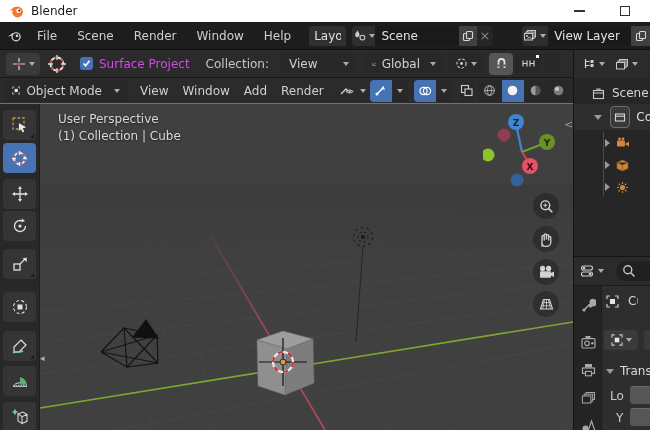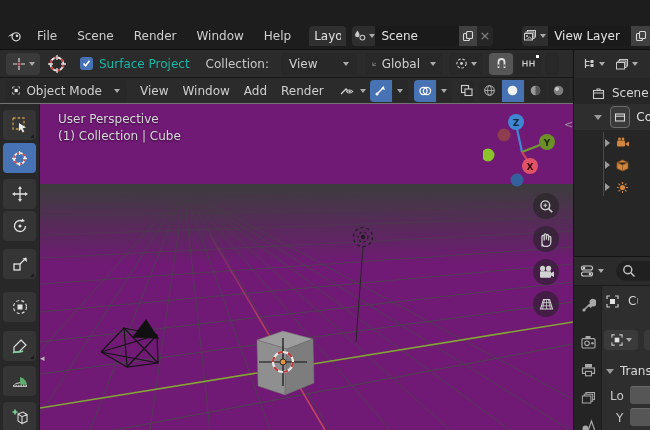--- a/index.html
+++ b/index.html
@@ -22,21 +22,21 @@
   .dd{background:#282828;border-radius:4px;height:22px;display:flex;align-items:center;box-sizing:border-box;}
   .txt{white-space:nowrap;}
   .clip{display:inline-block;overflow:hidden;white-space:nowrap;vertical-align:bottom;}
   
   .toolcol{left:0;top:104px;width:40px;height:326px;background:#282828;border-right:1px solid #1e1e1e;box-sizing:border-box;}
   .toolbtn{position:absolute;left:3px;width:33px;height:30px;border-radius:4px;background:#353535;
            display:flex;align-items:center;justify-content:center;}
   .toolbtn.active{background:#4772b3;}
   .subtri{position:absolute;right:2px;bottom:2px;width:0;height:0;border-left:4px solid transparent;border-bottom:4px solid #1c1c1c;}
   
-  .viewport{left:40px;top:104px;width:533px;height:326px;background:#701a75;overflow:hidden;}
+  .viewport{left:40px;top:104px;width:533px;height:326px;background:#404040;overflow:hidden;}
   .ovtext{position:absolute;color:#d9d9d9;text-shadow:0 1px 2px rgba(0,0,0,.55);}
   .navbtn{position:absolute;width:26px;height:26px;border-radius:13px;background:rgba(32,32,32,.55);
           display:flex;align-items:center;justify-content:center;}
   
   .rdivider{left:573px;top:50px;width:1px;height:380px;background:#141414;}
   .outliner{left:574px;top:78px;width:76px;height:178px;background:#262626;}
   .orow{position:absolute;left:0;width:76px;height:22px;display:flex;align-items:center;}
   .tri-d{width:0;height:0;border-left:4px solid transparent;border-right:4px solid transparent;border-top:5px solid #9a9a9a;}
   .tri-r{width:0;height:0;border-top:4px solid transparent;border-bottom:4px solid transparent;border-left:5px solid #9a9a9a;}
   .propshead{left:574px;top:256px;width:76px;height:30px;background:#2b2b2b;border-top:1px solid #141414;border-bottom:1px solid #1b1b1b;box-sizing:border-box;}
@@ -44,20 +44,36 @@
   .tabstrip{position:absolute;left:0;top:0;width:28px;height:144px;background:#242424;border-right:1px solid #1d1d1d;box-sizing:border-box;}
   .ptab{position:absolute;left:2px;width:24px;height:24px;display:flex;align-items:center;justify-content:center;border-radius:3px 0 0 3px;}
   .vfield{position:absolute;height:18px;border-radius:3px;background:#565656;border-top:1px solid #6a6a6a;box-sizing:border-box;}
   svg{display:block;}
 </style>
 </head>
 <body>
 
 <div id="app">
 
+  <div class="abs titlebar flexr">
+    <svg width="16" height="16" viewBox="0 0 16 16" style="margin-left:8px">
+      <path d="M1 8 L7 3.5 L7.6 6 Z" fill="#f5792a"></path>
+      <circle cx="9.6" cy="9" r="5.4" fill="#f5792a"></circle>
+      <circle cx="10.6" cy="7.8" r="2.3" fill="#ffffff"></circle>
+      <circle cx="11.2" cy="7.4" r="1" fill="#1a1a1a"></circle>
+    </svg>
+    <span class="txt" style="margin-left:7px;font-size:12px">Blender</span>
+    <div style="flex:1"></div>
+    <div class="winbtn">
+        <div style="width:11px;height:1.5px;background:#333"></div>
+      </div>
+    <div class="winbtn" style="margin-left:12px;margin-right:8px">
+        <div style="width:10px;height:10px;border:1.2px solid #333;box-sizing:border-box"></div>
+      </div>
+  </div>
 
   <div class="abs topbar flexr">
     <svg width="22" height="16" viewBox="0 0 22 16" style="margin-left:6px">
       <path d="M2 9 L9 4 L9.6 6.8 Z" fill="#d8d8d8"></path>
       <circle cx="13" cy="9" r="5.2" fill="none" stroke="#d8d8d8" stroke-width="1.6"></circle>
       <circle cx="14.2" cy="7.8" r="1.7" fill="#d8d8d8"></circle>
     </svg>
     <span class="mi" style="margin-left:4px">File</span>
     <span class="mi">Scene</span>
     <span class="mi">Render</span>
@@ -119,21 +135,21 @@
     <svg width="22" height="22" viewBox="0 0 22 22" style="margin-left:6px">
       <circle cx="11" cy="11" r="6.5" fill="none" stroke="#e6e6e6" stroke-width="2"></circle>
       <circle cx="11" cy="11" r="6.5" fill="none" stroke="#c34040" stroke-width="2" stroke-dasharray="3.4 3.4"></circle>
       <path d="M11 2v5M11 15v5M2 11h5M15 11h5" stroke="#d8d8d8" stroke-width="1.3"></path>
     </svg>
     <div style="margin-left:12px;width:13px;height:13px;background:#4772b3;border-radius:3px;display:flex;align-items:center;justify-content:center">
       <svg width="9" height="9" viewBox="0 0 9 9">
           <path d="M1.5 4.5 L3.6 6.8 L7.5 1.8" fill="none" stroke="#fff" stroke-width="1.6"></path>
         </svg>
     </div>
-    <span class="txt" style="margin-left:6px;color:#14b8a6">Surface Project</span>
+    <span class="txt" style="margin-left:6px;color:#d946ef">Surface Project</span>
     <span class="txt" style="margin-left:16px;color:#c8c8c8">Collection:</span>
     <div class="dd" style="margin-left:12px;width:76px;padding:0 8px">
       <span class="txt">View</span>
       <div style="flex:1"></div>
         <div class="chev"></div>
     </div>
     <div class="dd" style="margin-left:8px;width:78px;padding:0 7px;gap:5px">
       <svg width="12" height="12" viewBox="0 0 12 12">
         <path d="M2 10 L2 2 M2 10 L10 10 M2 10 L8 4" stroke="#d0d0d0" stroke-width="1.1" fill="none"></path>
         <path d="M8.8 2.6 L10.6 4.4 L8 5 Z" fill="#d0d0d0"></path>

